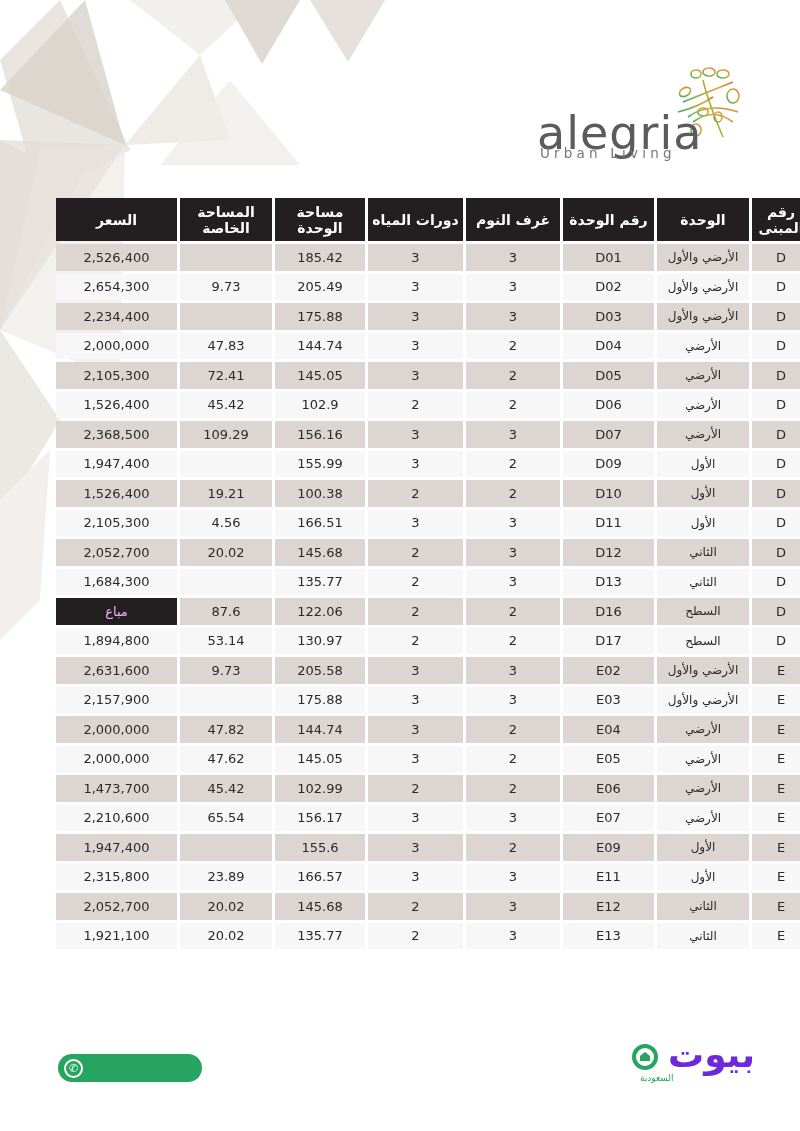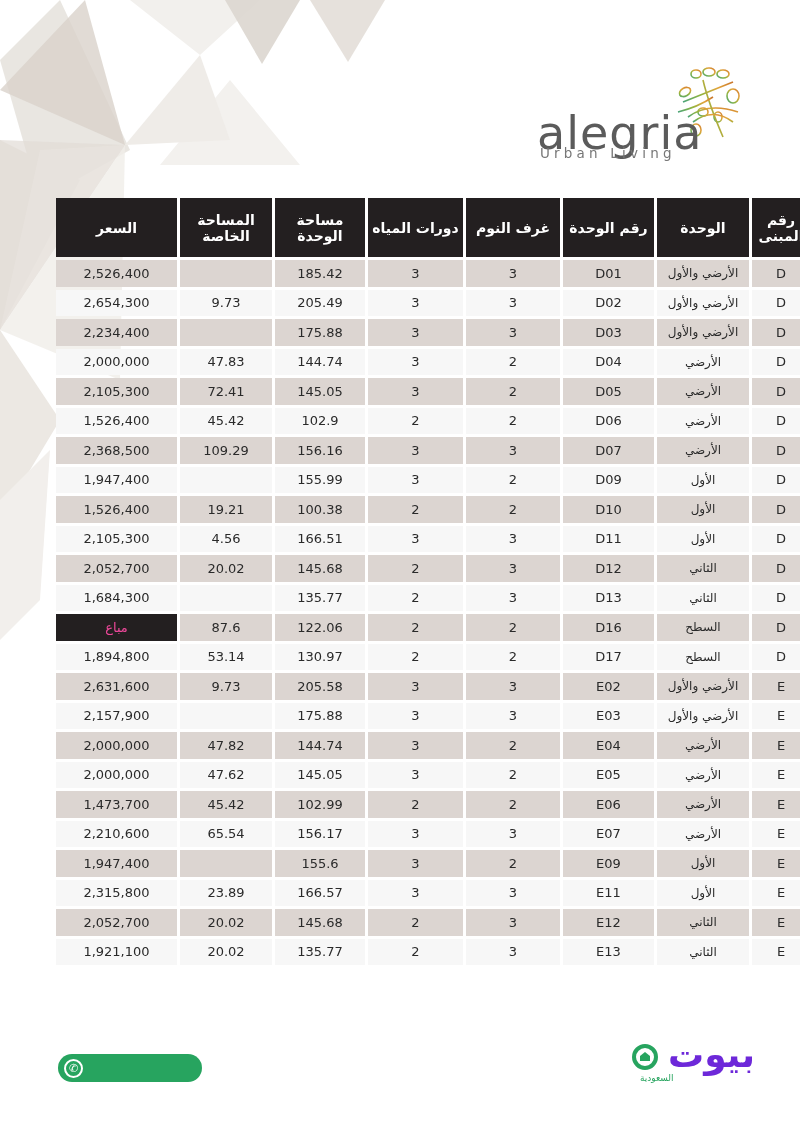--- a/index.html
+++ b/index.html
@@ -8,25 +8,25 @@
 
   .bg-shapes { position: absolute; left: 0; top: 0; width: 800px; height: 700px; z-index: 0; }
 
   .logo { position: absolute; left: 535px; top: 62px; width: 230px; height: 115px; z-index: 2; }
   .logo-word { position: absolute; left: 2px; top: 44px; font-family: "DejaVu Sans", sans-serif; font-weight: 200; font-size: 46px; color: #5b5b5b; letter-spacing: 1px; font-weight: normal; -webkit-text-stroke: 0; }
   .logo-sub { position: absolute; left: 5px; top: 83px; font-family: "DejaVu Sans", sans-serif; font-size: 13.5px; color: #777; letter-spacing: 4.2px; }
   .logo-mark { position: absolute; left: 128px; top: 0px; width: 88px; height: 82px; }
 
   .table-wrap { position: absolute; left: 53px; top: 195px; width: 693px; z-index: 2; }
   table { border-collapse: separate; border-spacing: 3px 3px; width: 100%; direction: rtl; table-layout: fixed; }
-  th { background: #231f20; color: #fff; font-weight: bold; font-size: 14px; line-height: 16px; height: 59px; text-align: center; vertical-align: middle; font-family: "DejaVu Sans", sans-serif; }
+  th { background: #231f20; color: #fff; font-weight: bold; font-size: 14px; line-height: 16px; height: 43px; text-align: center; vertical-align: middle; font-family: "DejaVu Sans", sans-serif; }
   td { height: 26.5px; font-size: 13px; text-align: center; vertical-align: middle; color: #2a2a2a; font-family: "DejaVu Sans", sans-serif; }
   tr.odd td { background: #dcd5d1; }
   tr.even td { background: #f7f7f7; }
-  td.sold { background: #231f20 !important; color: #ec4899; text-align: center; }
+  td.sold { background: #231f20 !important; color: #f0abfc; text-align: center; }
   td.floor { font-size: 12px; }
 
   .col-b { width: 58px; }
   .col-f { width: 92px; }
   .col-u { width: 91px; }
   .col-r { width: 94px; }
   .col-w { width: 95px; }
   .col-a { width: 90px; }
   .col-p { width: 92px; }
   .col-pr { width: 121px; }

